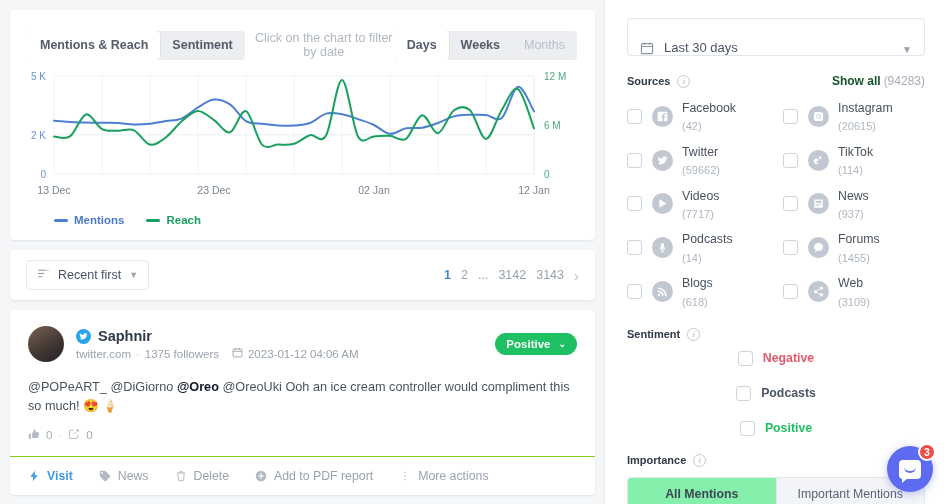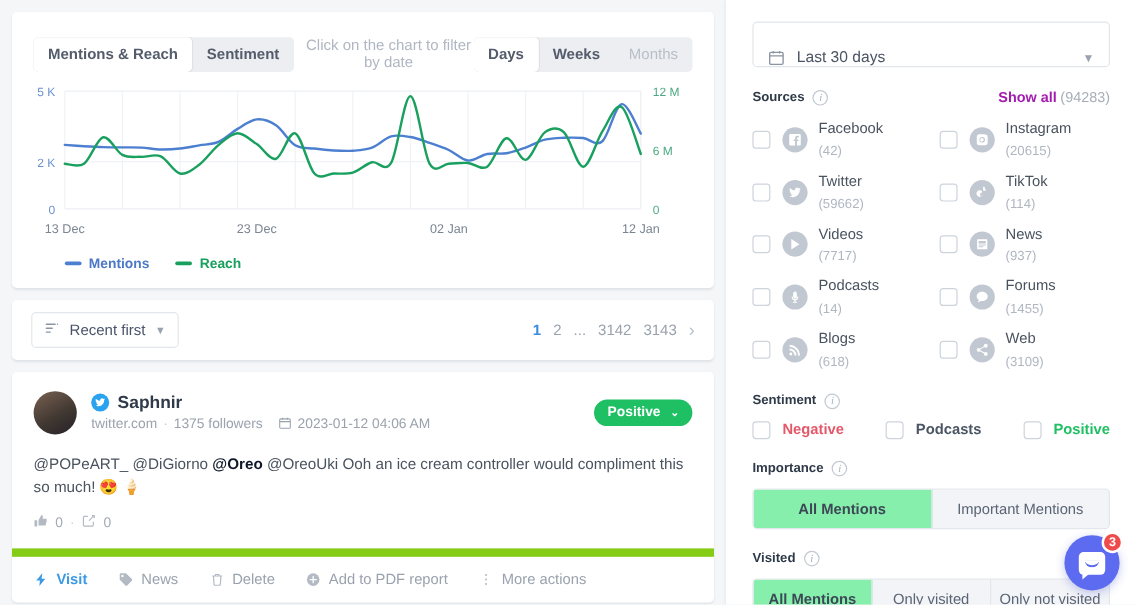--- a/index.html
+++ b/index.html
@@ -129,21 +129,21 @@
   }
   .m-text b { color: #0f172a; }
   .m-stats {
     display: flex; align-items: center; gap: 6px;
     padding: 12px 18px 14px 18px;
     font-size: 11.5px; color: #a4abb6;
   }
   .m-stats .sep { color: #ccd1d8; }
   .actions {
     display: flex; align-items: center; gap: 26px;
-    border-top: 7px solid #84cc16;
+    border-top: 1px solid #84cc16;
     padding: 12px 18px; font-size: 12.3px;
   }
   .act { display: inline-flex; align-items: center; gap: 7px; color: #9aa2ae; cursor: pointer; }
   .act.visit { color: #3b9ae3; font-weight: bold; }
   .act .ic { color: #b3bac4; display: inline-flex; }
   .act.visit .ic { color: #3b9ae3; }
 
   
   .right {
     width: 342px; height: 504px;
@@ -166,41 +166,41 @@
     margin: 18px 0 10px 0;
   }
   .sec-title { font-size: 11px; font-weight: bold; color: #2f3a48; }
   .info {
     width: 13px; height: 13px; border-radius: 50%;
     border: 1px solid #c2c9d2; color: #aab2bd;
     font-size: 9px; line-height: 11px; text-align: center;
     margin-left: 7px; font-style: italic; font-family: "Liberation Serif", serif;
   }
   .showall { margin-left: auto; font-size: 12px; }
-  .showall a { color: #a21caf; font-weight: bold; text-decoration: none; cursor: pointer; }
+  .showall a { color: #14532d; font-weight: bold; text-decoration: none; cursor: pointer; }
   .showall .cnt { color: #a7aeb9; margin-left: 3px; }
 
   .src-grid { display: grid; grid-template-columns: 1fr 1fr; row-gap: 7px; column-gap: 14px; }
   .src { display: flex; align-items: center; cursor: pointer; }
   .cb {
     width: 15px; height: 15px; border: 1.5px solid #ced4dc;
     border-radius: 3px; flex: none; margin-right: 10px; background: #fff;
   }
   .src-ic {
     width: 21px; height: 21px; border-radius: 50%;
     background: #c2c8d1; flex: none; margin-right: 9px;
     display: inline-flex; align-items: center; justify-content: center;
     color: #fff;
   }
   .src-ic svg { width: 11px; height: 11px; fill: #fff; }
   .src-tx { line-height: 1.15; }
   .src-nm { font-size: 12.3px; color: #49535f; }
   .src-ct { font-size: 11px; color: #b0b7c1; }
 
-  .sent-row { display: flex; align-items: center; gap: 10px; margin-top: 4px; }
+  .sent-row { display: flex; align-items: center; gap: 10px; margin-top: 4px; flex-direction: column; }
   .sent { display: flex; align-items: center; cursor: pointer; }
   .sent .lbl { font-size: 12.3px; font-weight: bold; }
   .neg { color: #e4596a; }
   .neu { color: #4b5564; }
   .pos { color: #1fbf63; }
   .sp { width: 24px; }
 
   .tabs2 {
     display: flex; border: 1px solid #e3e7ec; border-radius: 4px; overflow: hidden;
     height: 34px; background: #f2f4f7;

